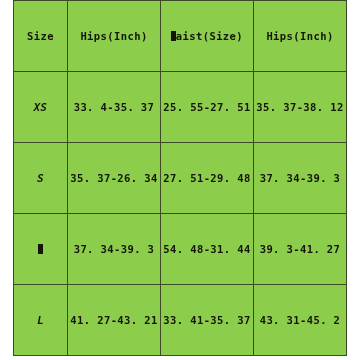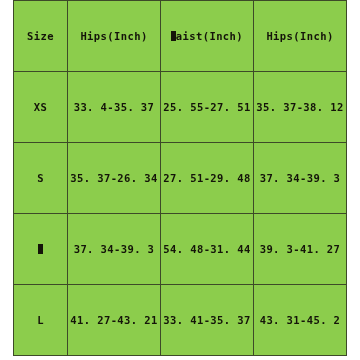--- a/index.html
+++ b/index.html
@@ -55,20 +55,21 @@
   table.size-table tr { height: 71px; }
 
   td.header-cell {
     font-size: 10.5px;
     letter-spacing: 0.2px;
   }
 
   td.size-cell {
     font-size: 10.5px;
     letter-spacing: 0.8px;
+    font-style: italic;
   }
 
   td.value-cell {
     font-size: 10px;
     letter-spacing: 0.6px;
   }
 
   
   .tofu-glyph {
     display: inline-block;
@@ -87,21 +88,21 @@
     <colgroup>
       <col class="col-size">
       <col class="col-meas">
       <col class="col-meas">
       <col class="col-meas">
     </colgroup>
     <tbody>
       <tr>
         <td class="header-cell">Size</td>
         <td class="header-cell">Hips(Inch)</td>
-        <td class="header-cell"><span class="tofu-glyph"></span><span>aist(Inch)</span></td>
+        <td class="header-cell"><span class="tofu-glyph"></span><span>aist(Size)</span></td>
         <td class="header-cell">Hips(Inch)</td>
       </tr>
 
       <tr>
         <td class="size-cell">XS</td>
         <td class="value-cell">33. 4-35. 37</td>
         <td class="value-cell">25. 55-27. 51</td>
         <td class="value-cell">35. 37-38. 12</td>
       </tr>
 

